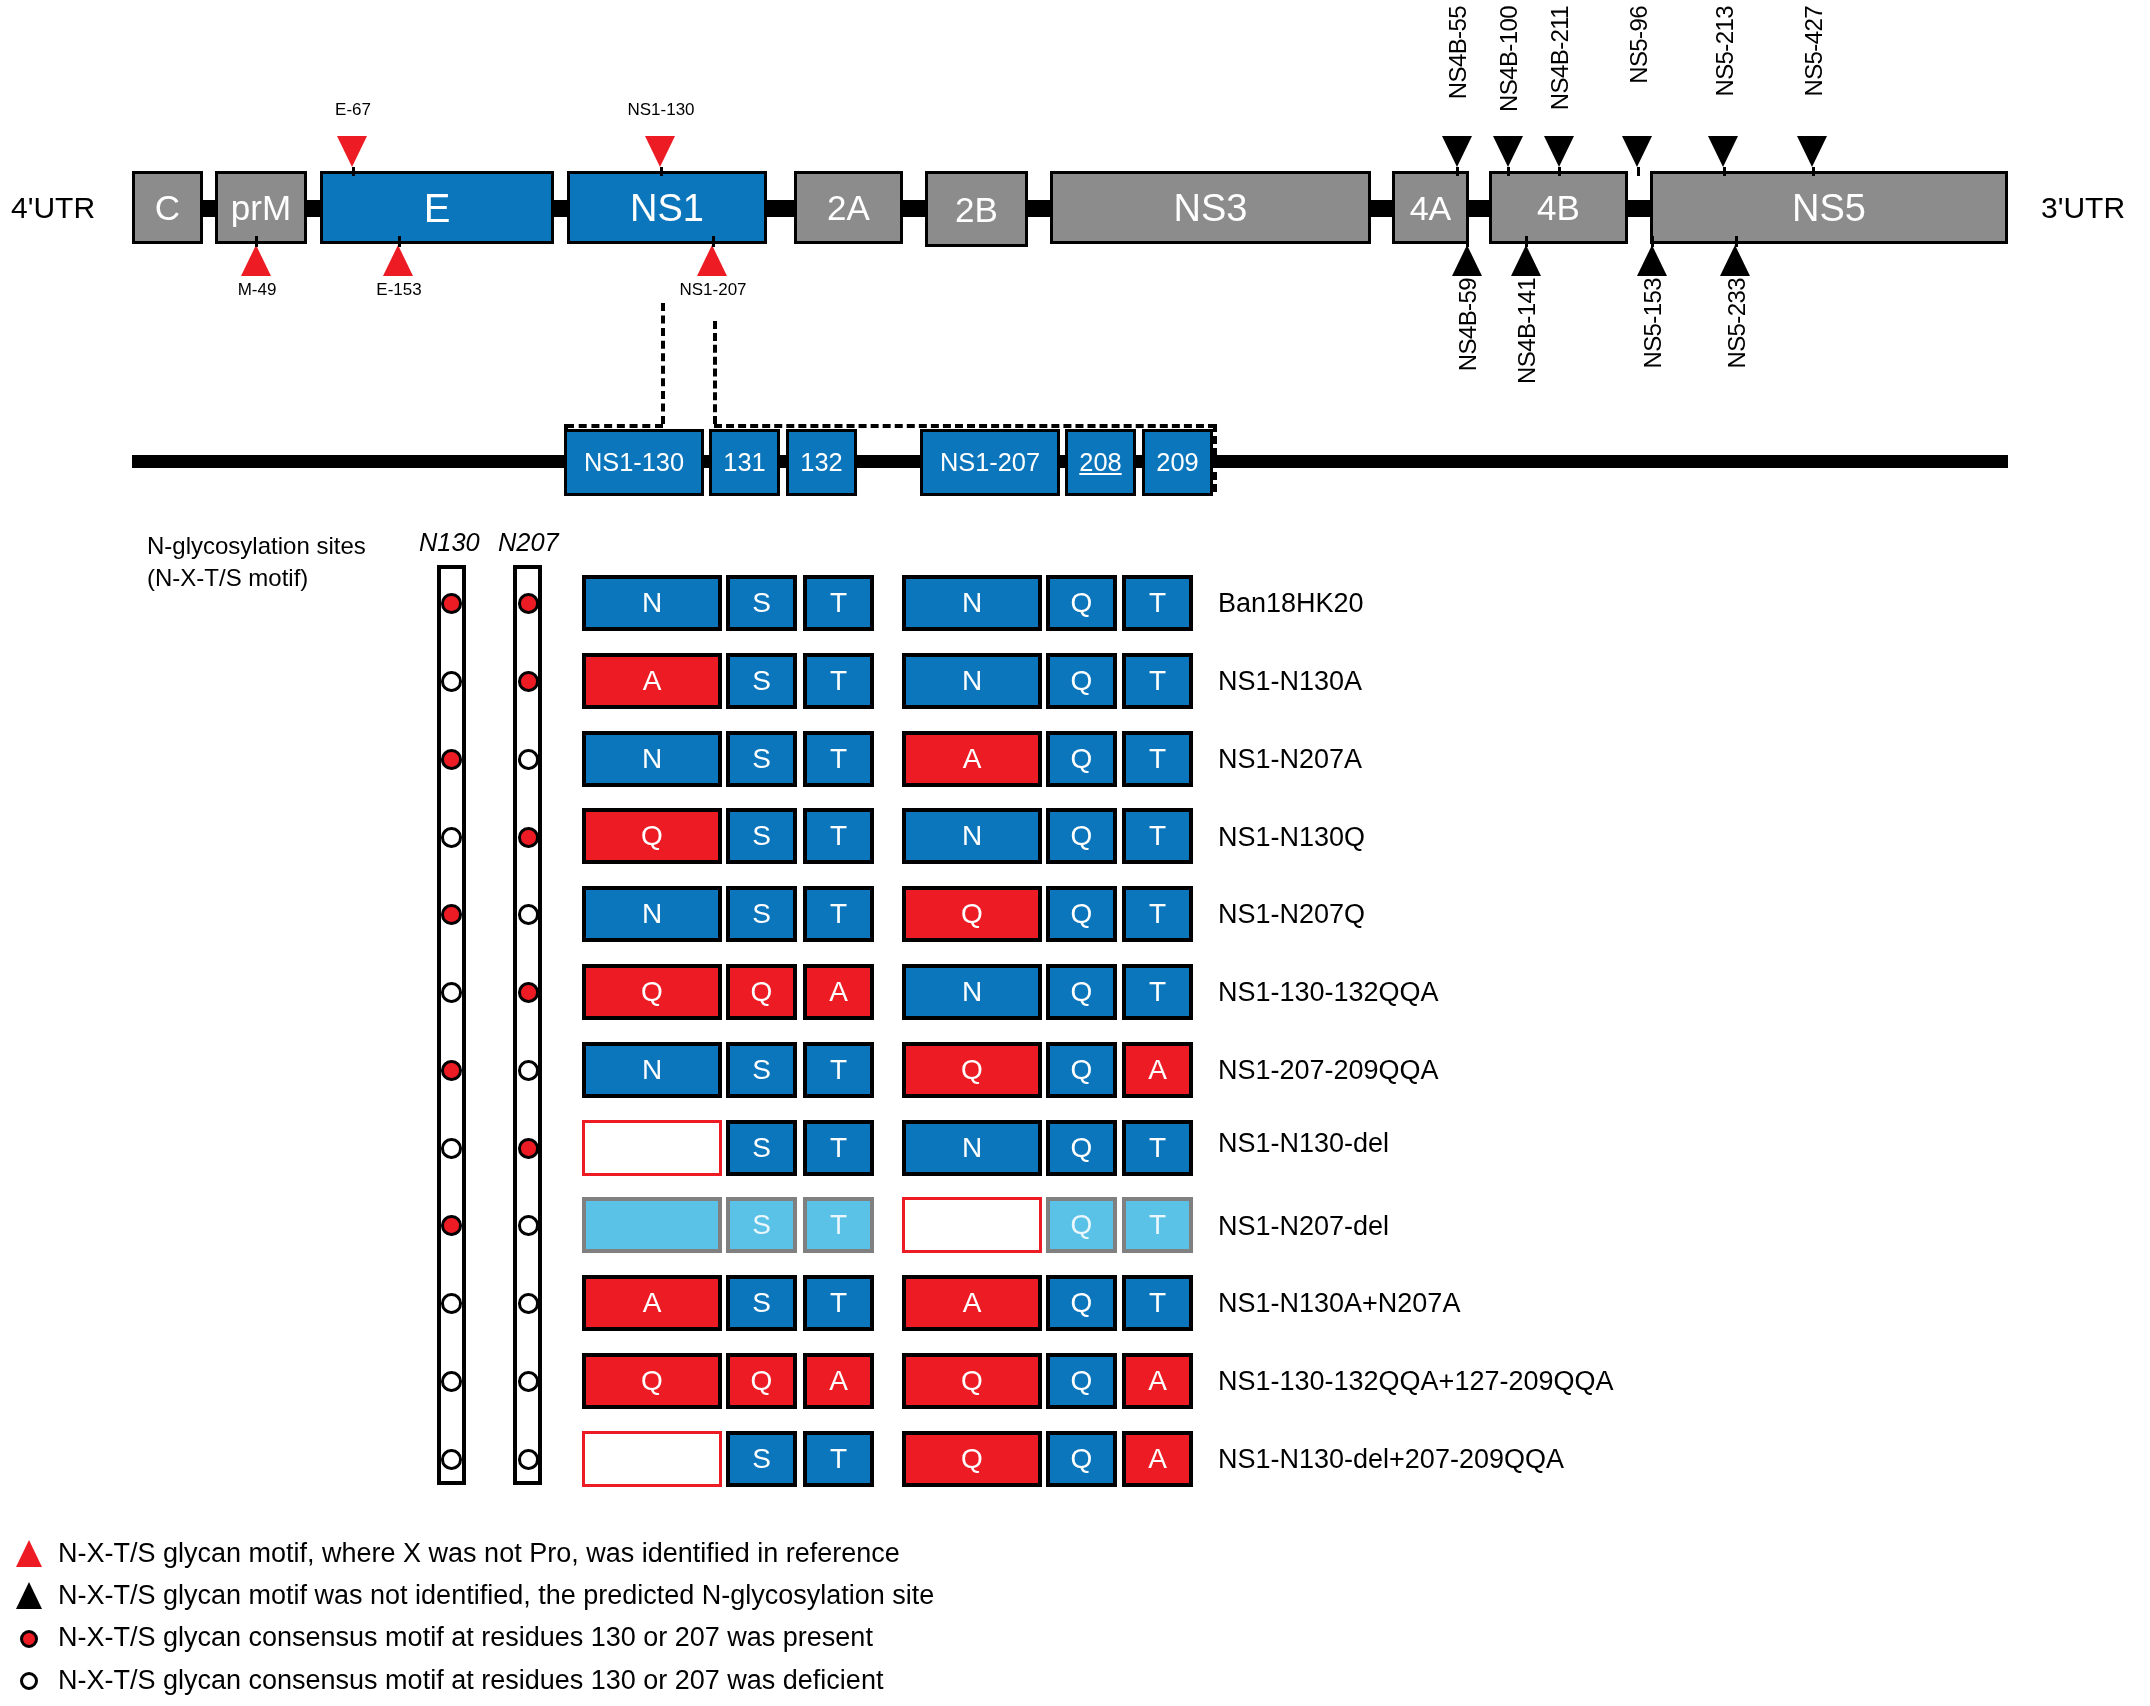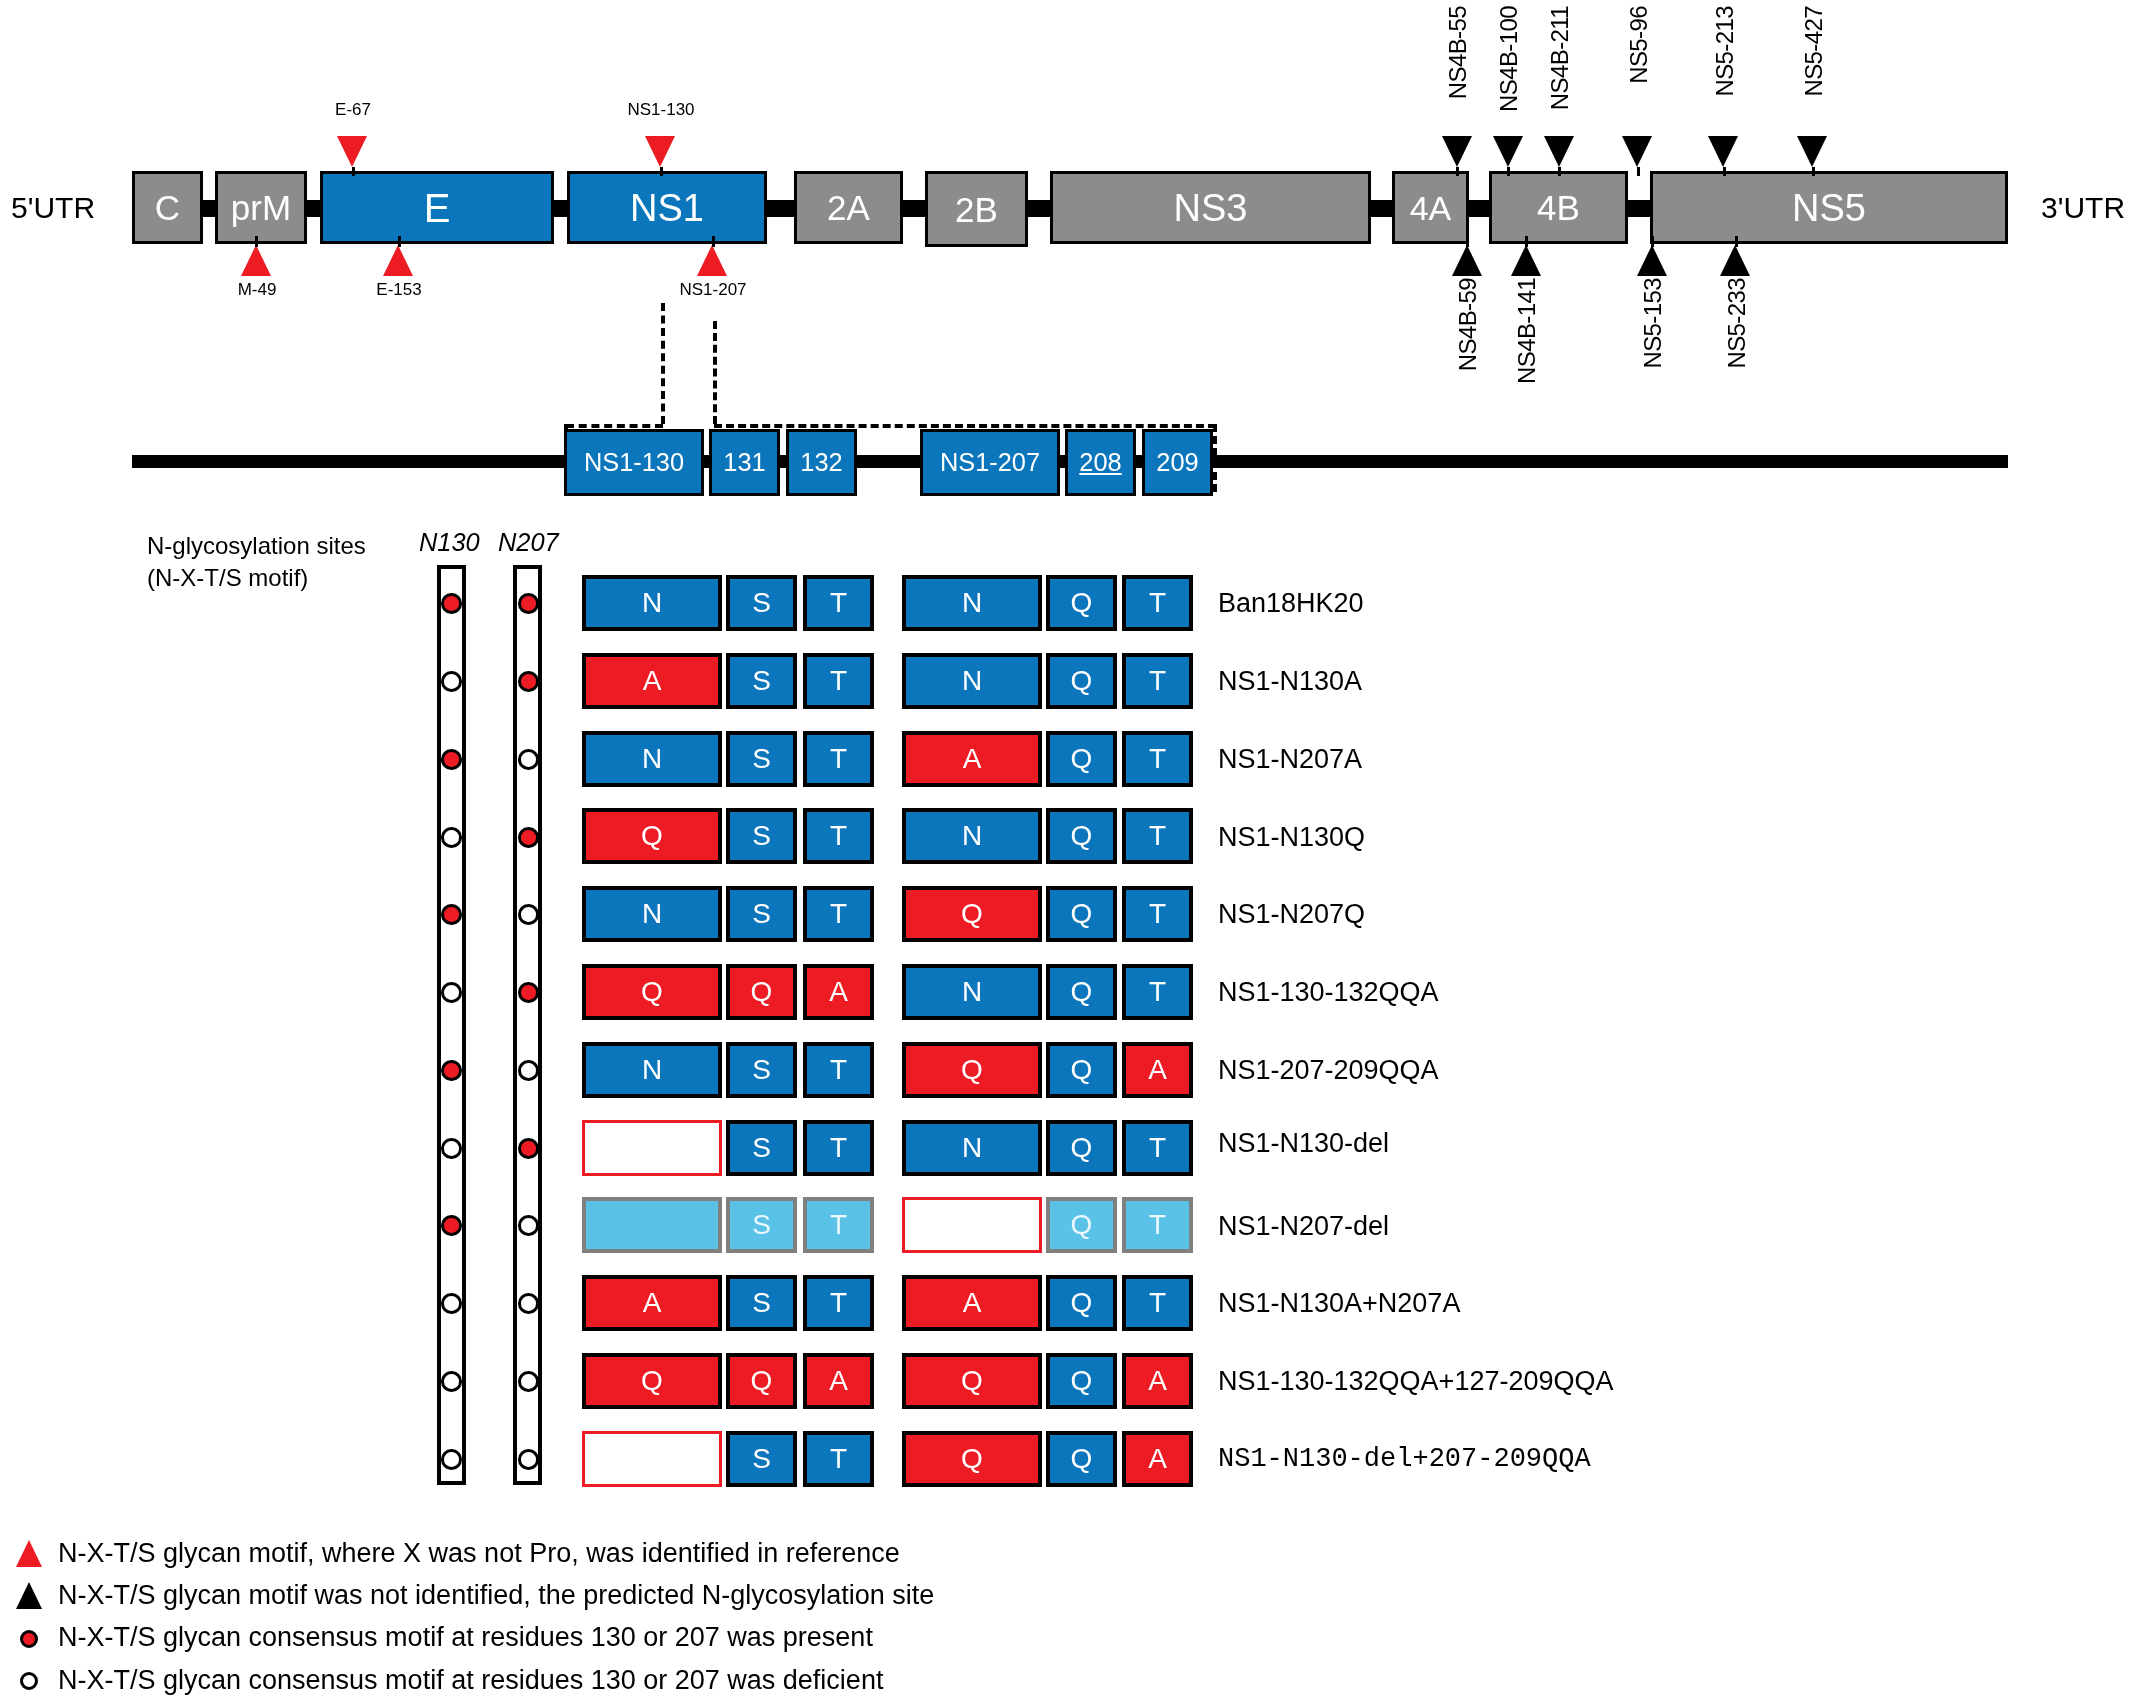--- a/index.html
+++ b/index.html
@@ -73,21 +73,21 @@
            border:3px solid #000;box-sizing:border-box;}
   .leg-dot.filled{background:#ed1c24;}
   .leg-dot.open{background:#fff;}
 </style>
 </head>
 <body>
 
 <div id="root">
 
   <div class="abs" id="genome-backbone"></div>
-  <div class="utr" style="left:11px;top:191px;">5'UTR</div>
+  <div class="utr" style="left:11px;top:191px;">4'UTR</div>
   <div class="utr" style="left:2041px;top:191px;">3'UTR</div>
   <div id="gene-boxes">
       <div class="gene-box gray" style="left: 132px; width: 71px; height: 73px;">
         <span class="gene-label" style="font-size: 35px;">C</span>
       </div>
       <div class="gene-box gray" style="left: 215px; width: 92px; height: 73px;">
         <span class="gene-label" style="font-size: 35px;">prM</span>
       </div>
       <div class="gene-box blue" style="left: 320px; width: 234px; height: 73px;">
         <span class="gene-label" style="font-size: 40px;">E</span>
@@ -288,21 +288,21 @@
       <div class="aa red" style="left: 1122px; width: 71px; top: 1353px;">A</div>
       <div class="variant-name" style="left: 1218px; top: 1366px;">NS1-130-132QQA+127-209QQA</div>
       <div class="dot open" style="left: 441px; top: 1449px;"></div>
       <div class="dot open" style="left: 518px; top: 1449px;"></div>
       <div class="aa empty" style="left: 582px; width: 140px; top: 1431px;"></div>
       <div class="aa blue" style="left: 726px; width: 71px; top: 1431px;">S</div>
       <div class="aa blue" style="left: 803px; width: 71px; top: 1431px;">T</div>
       <div class="aa red" style="left: 902px; width: 140px; top: 1431px;">Q</div>
       <div class="aa blue" style="left: 1046px; width: 71px; top: 1431px;">Q</div>
       <div class="aa red" style="left: 1122px; width: 71px; top: 1431px;">A</div>
-      <div class="variant-name" style="left: 1218px; top: 1444px; font-family: Liberation Mono, monospace;">NS1-N130-del+207-209QQA</div>
+      <div class="variant-name" style="left: 1218px; top: 1444px;">NS1-N130-del+207-209QQA</div>
     </div>
 
   <div id="legend">
       <div class="leg-tri red" style="left: 15.7px; top: 1540px;"></div>
       <div class="legend-row" style="left: 58px; top: 1538px;">N-X-T/S glycan motif, where X was not Pro, was identified in reference</div>
       <div class="leg-tri black" style="left: 15.7px; top: 1582px;"></div>
       <div class="legend-row" style="left: 58px; top: 1580px;">N-X-T/S glycan motif was not identified, the predicted N-glycosylation site</div>
       <div class="leg-dot filled" style="left: 20px; top: 1630px;"></div>
       <div class="legend-row" style="left: 58px; top: 1622px;">N-X-T/S glycan consensus motif at residues 130 or 207 was present</div>
       <div class="leg-dot open" style="left: 20px; top: 1672px;"></div>

